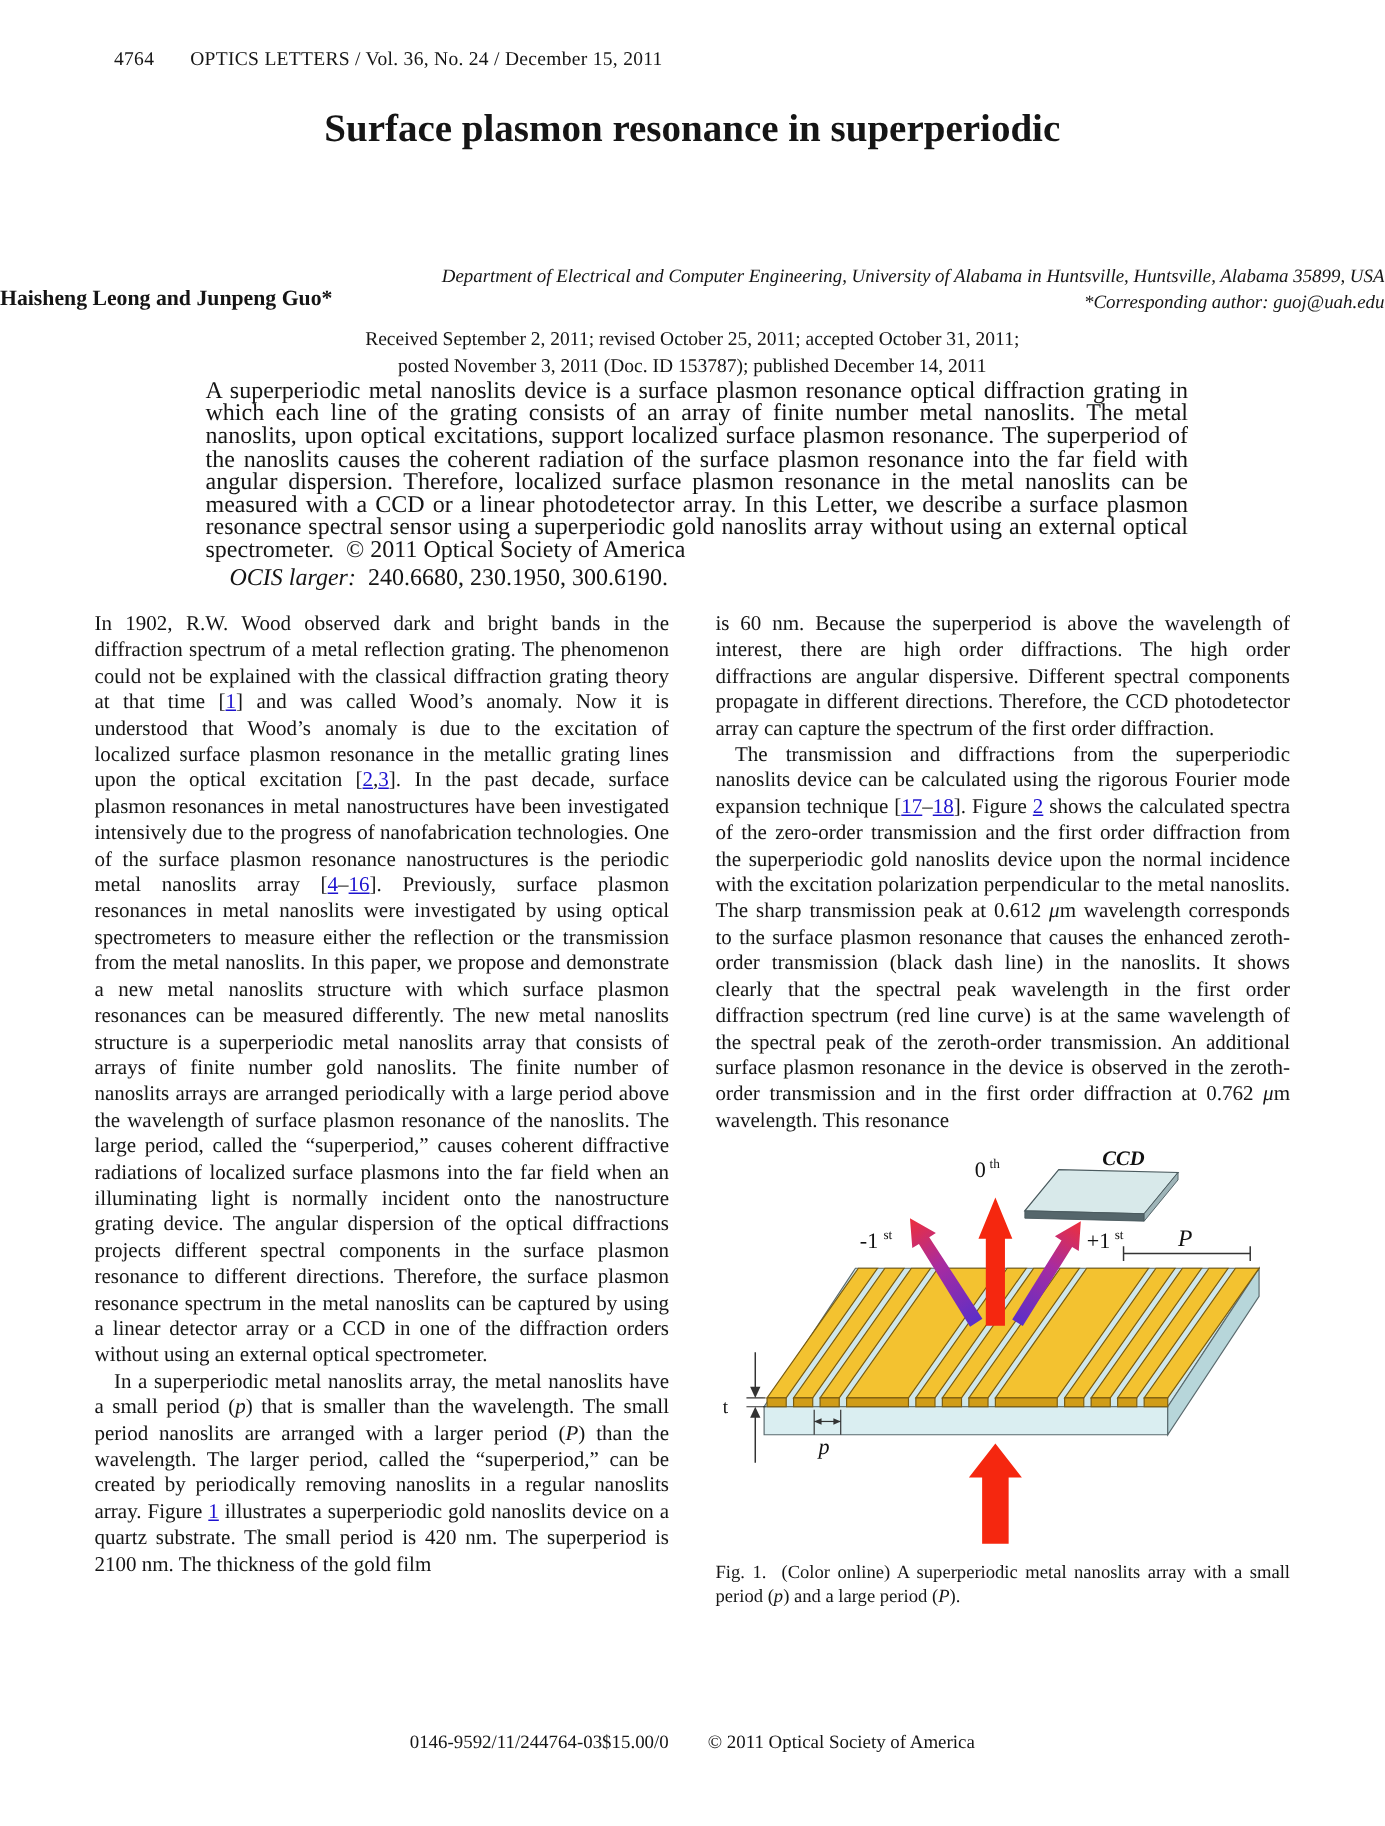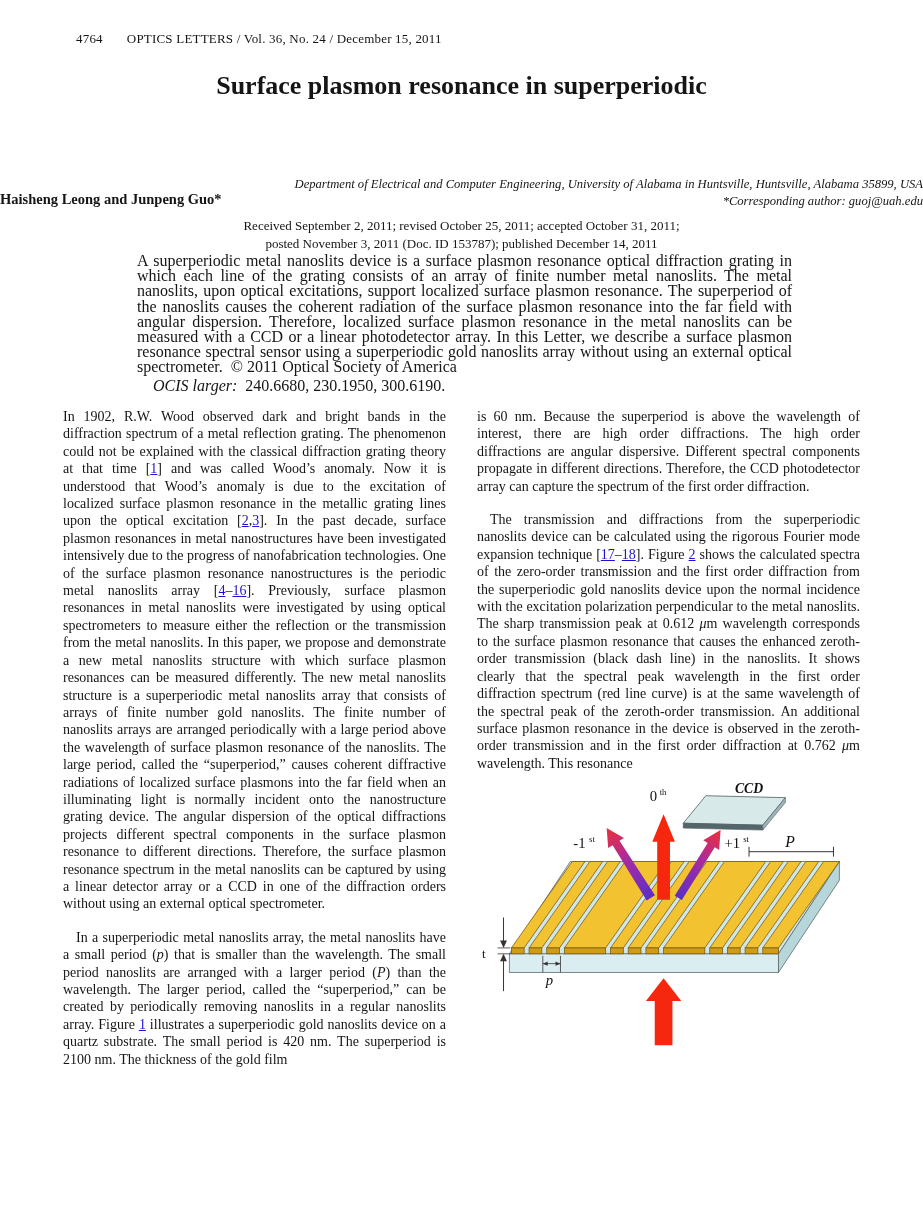--- a/index.html
+++ b/index.html
@@ -21,21 +21,21 @@
              font-size:13px; line-height:18px; }
   .abstract { position:absolute; top:253px; left:137px; width:655px;
               font-size:16px; line-height:15.2px; text-align:justify; }
   .ocis { margin-top:3px; padding-left:16px; }
   .it { font-style:italic; }
   .columns { position:absolute; top:408px; left:63px; width:797px; height:742px;
              display:grid; grid-template-columns:1fr 1fr; column-gap:31px;
              font-size:14px; line-height:17.4px; text-align:justify; overflow:hidden;
              hyphens:auto; -webkit-hyphens:auto; }
   .body-par { margin:0; }
-  .body-par.indent { text-indent:13px;margin-top:16px; }
+  .body-par.indent { text-indent:13px; }
   a.ref { color:#1d12cf; text-decoration:underline; cursor:pointer; }
   .figure-block { margin-top:8px; }
   .fig-svg { display:block; width:100%; }
   .fig-caption { font-size:12.4px; line-height:15.6px; text-align:justify; margin-top:7px; }
   .footer { position:absolute; top:1154px; left:0; width:100%; text-align:center; font-size:12.6px; }
   .footer .issn { margin-right:26px; }
   .fig-label { font-family:"Liberation Serif", serif; fill:#111; }
   .fl-15 { font-size:15px; }
   .fl-16 { font-size:16px; }
   .fl-13 { font-size:13px; }
@@ -171,18 +171,22 @@
           <g>
             <line x1="67" y1="179" x2="67" y2="196" class="dim-thin"></line>
             <line x1="85" y1="179" x2="85" y2="196" class="dim-thin"></line>
             <line x1="67" y1="187" x2="85" y2="187" class="dim-thin"></line>
             <polygon points="67,187 72,184.8 72,189.2" fill="#333"></polygon>
             <polygon points="85,187 80,184.8 80,189.2" fill="#333"></polygon>
           </g>
           <text x="70" y="209" class="fig-label fl-15 fl-it">p</text>
         </svg>
 
+        <div class="fig-caption"><span>Fig. 1.&nbsp;&nbsp;(Color online) A superperiodic metal nanoslits array with a small period (</span><span class="it">p</span><span>) and a large period (</span><span class="it">P</span><span>).</span></div>
       </div>
     </div>
   </div>
 
+  <div class="footer">
+    <span class="issn">0146-9592/11/244764-03$15.00/0</span><span>© 2011 Optical Society of America</span>
+  </div>
 
 </div>
 
 </body></html>

